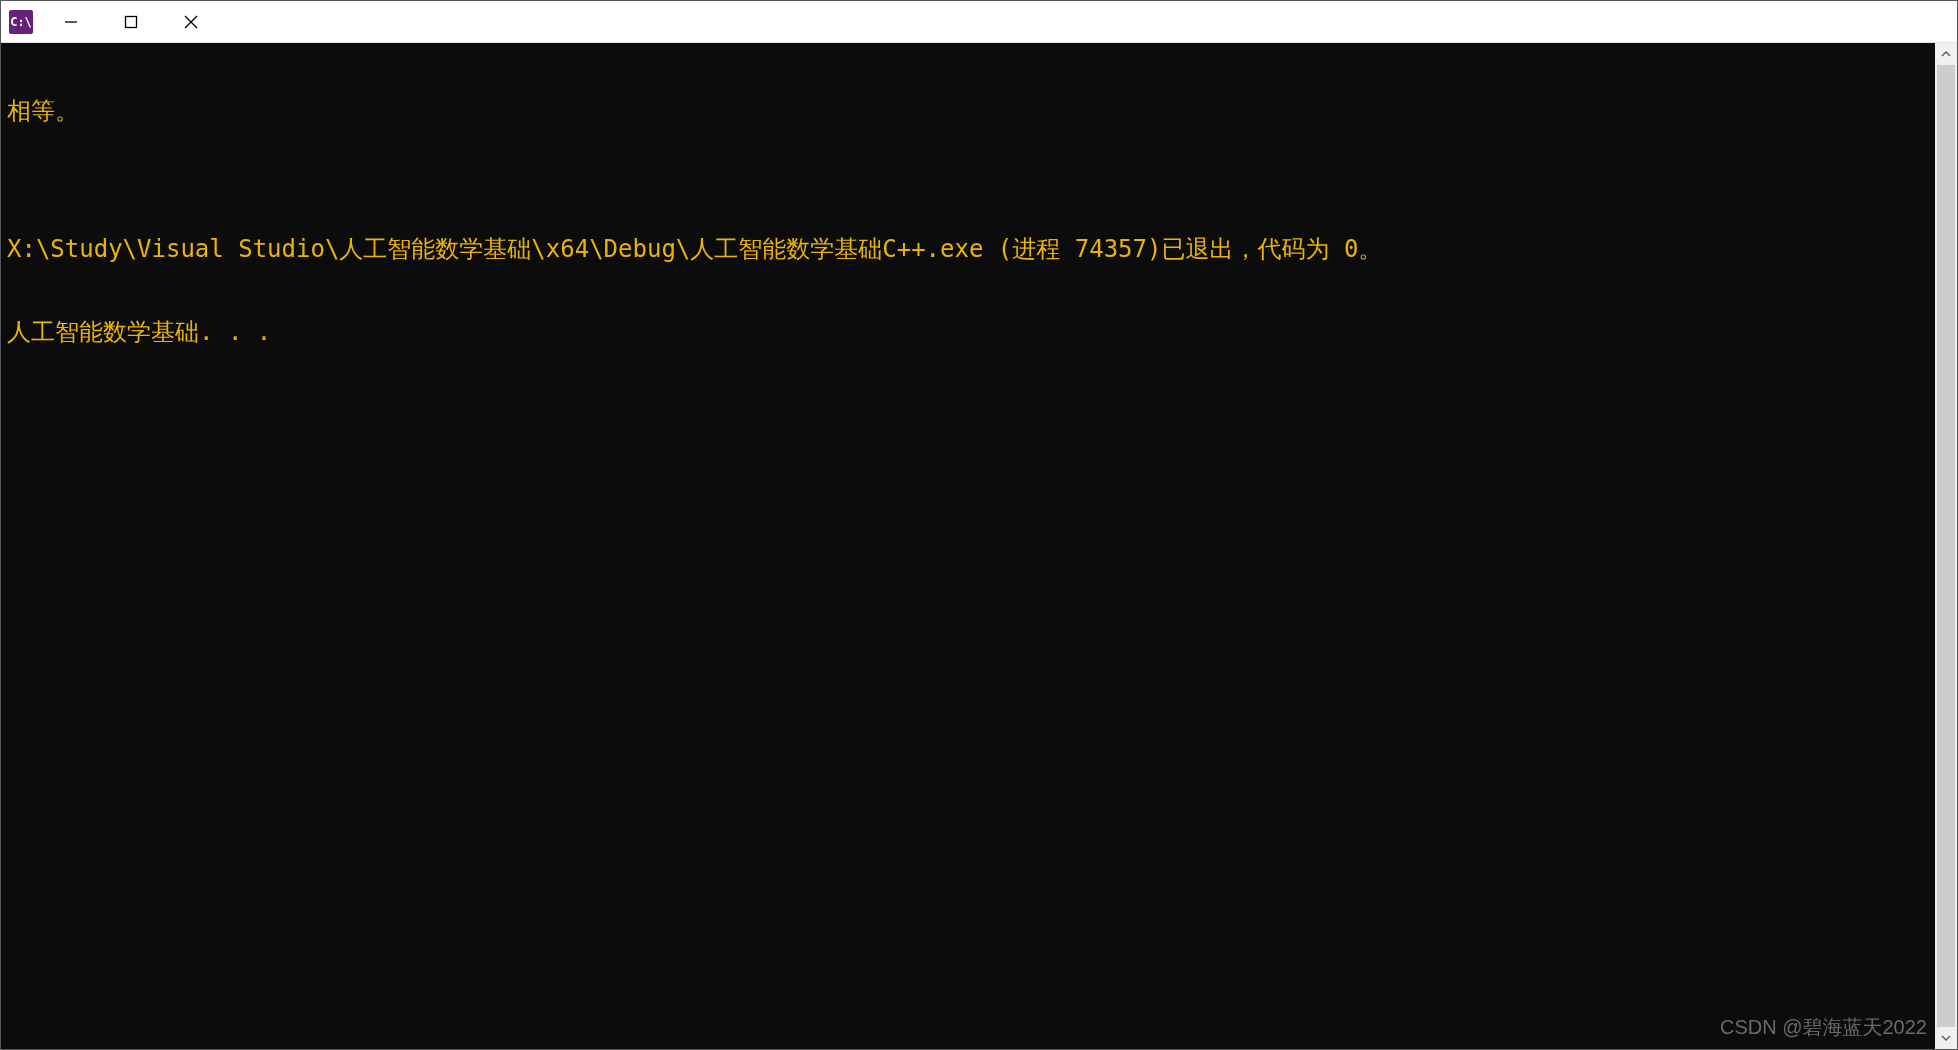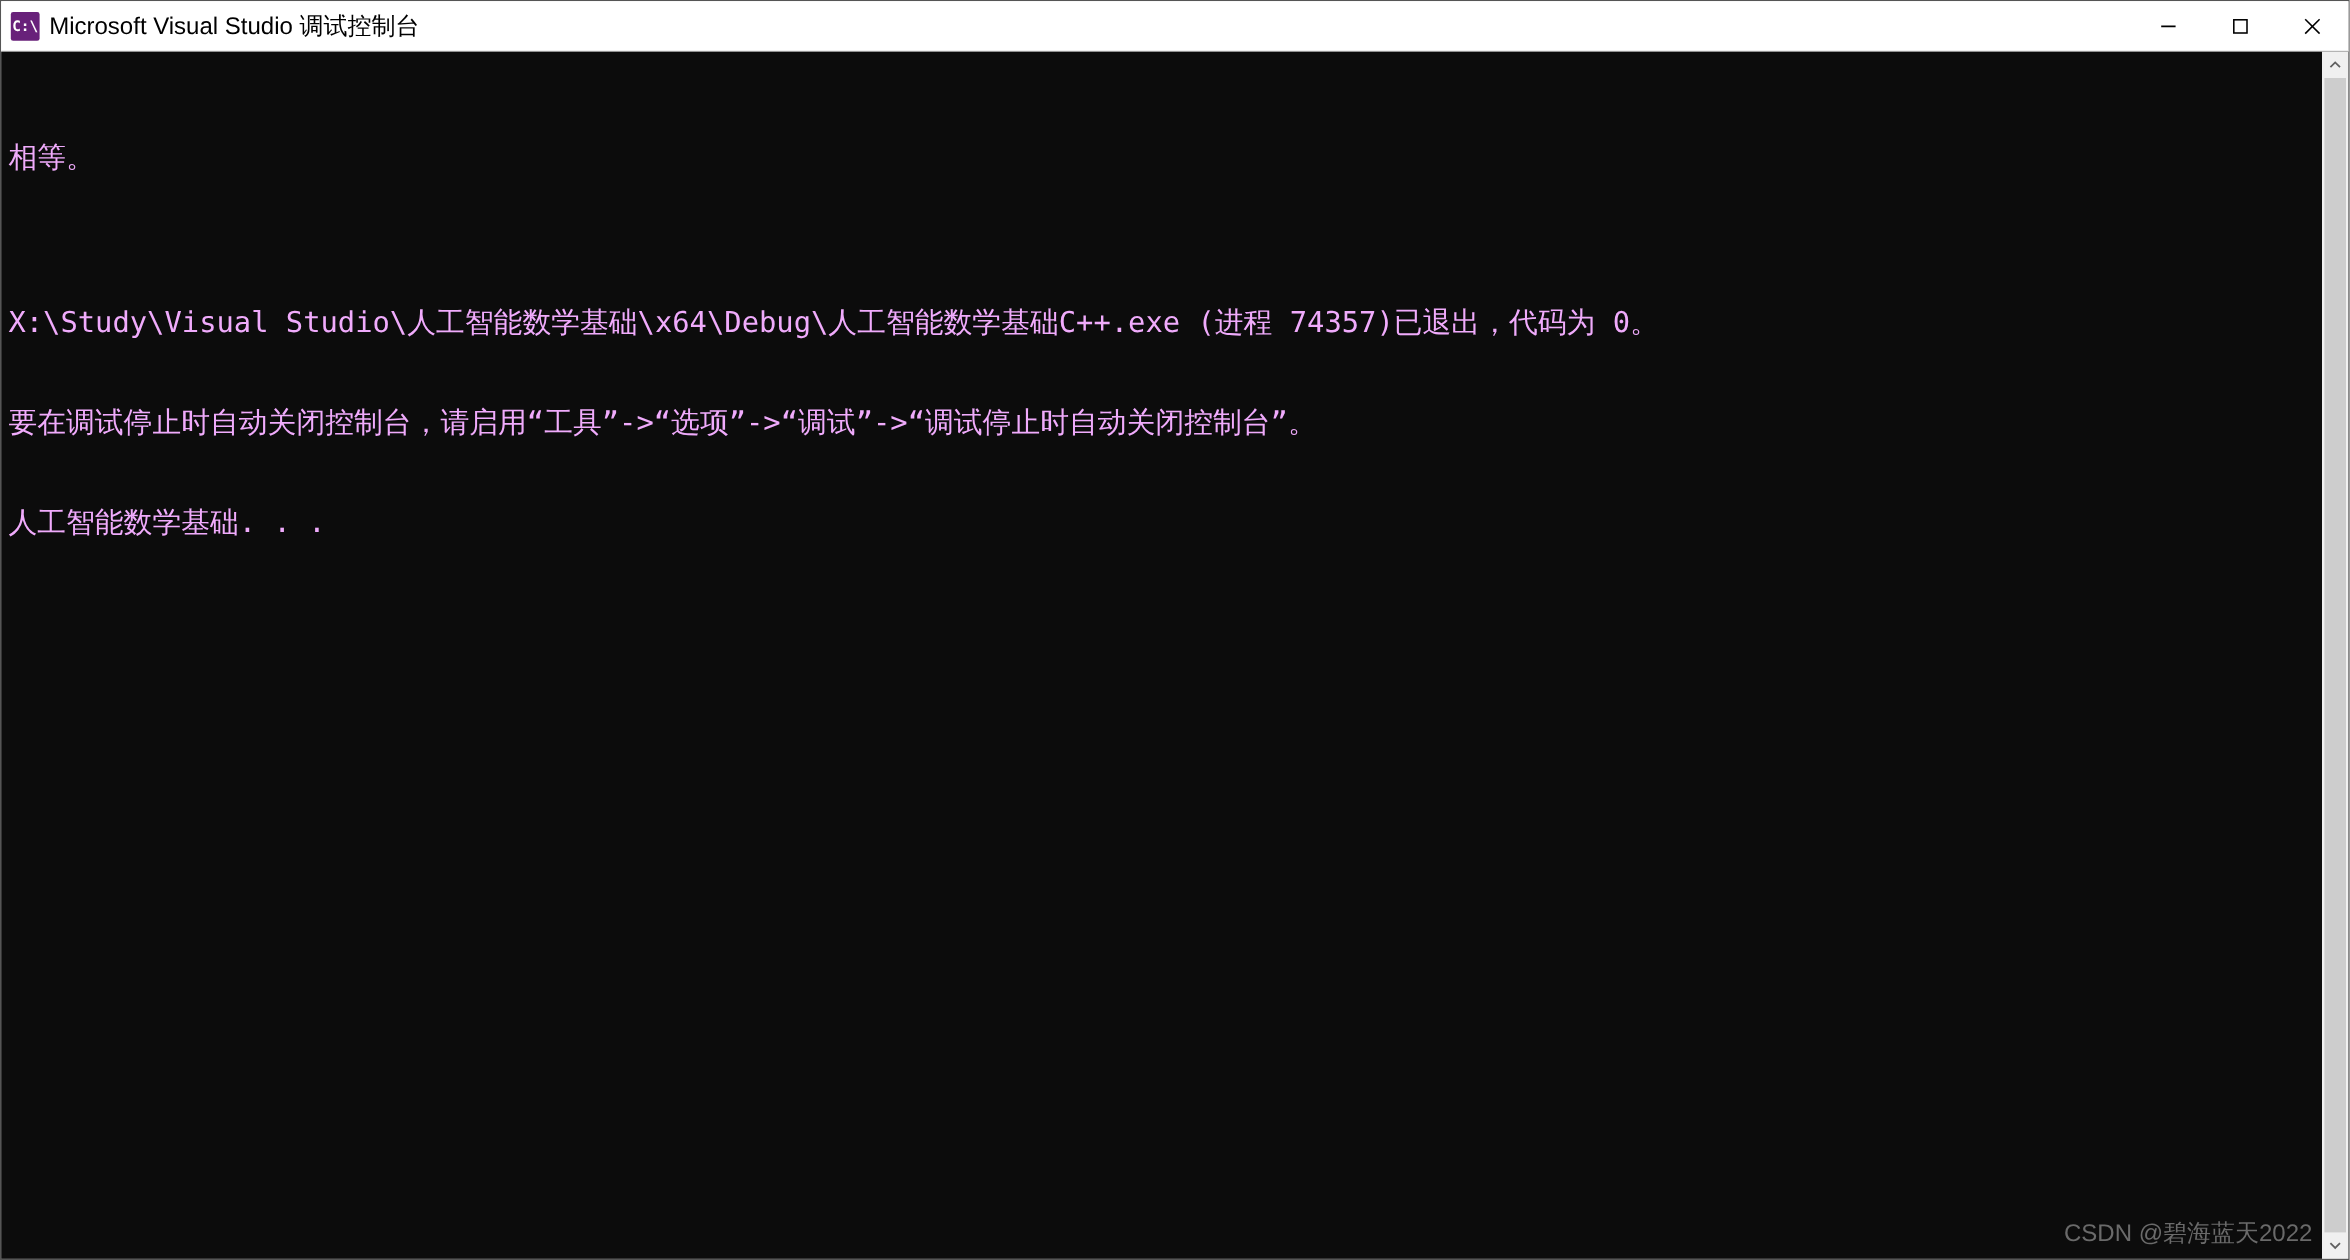--- a/index.html
+++ b/index.html
@@ -72,22 +72,22 @@
     }
     .console-area {
       flex: 1;
       background: #0c0c0c;
       display: flex;
       position: relative;
       overflow: hidden;
     }
     .console-content {
       flex: 1;
-      padding: 20px 6px;
-      color: #f0abfc;
+      padding: 0 6px;
+      color: #eab308;
       font-family: "NSimSun", "SimSun", Consolas, monospace;
       font-size: 24px;
       line-height: 1.15;
       white-space: pre-wrap;
       word-break: break-all;
       overflow: hidden;
     }
     .console-line {
       display: block;
     }
@@ -135,21 +135,20 @@
     }
   </style>
 </head>
 <body>
 
 <div class="window">
   <div class="titlebar">
     <div class="app-icon">
       <span class="app-icon-inner">C:\</span>
     </div>
-    <div class="title-text">Microsoft Visual Studio 调试控制台</div>
     <div class="window-controls">
       <div class="window-control">
         <svg viewBox="0 0 14 14">
             <line x1="1" y1="7" x2="13" y2="7" stroke="currentColor" stroke-width="1.3"></line>
           </svg>
       </div>
       <div class="window-control">
         <svg viewBox="0 0 14 14">
             <rect x="1.5" y="1.5" width="11" height="11" fill="none" stroke="currentColor" stroke-width="1.3"></rect>
           </svg>
@@ -161,21 +160,20 @@
           </svg>
       </div>
     </div>
   </div>
 
   <div class="console-area">
     <div class="console-content">
       <span class="console-line">相等。</span>
       <span class="console-line"></span>
       <span class="console-line">X:\Study\Visual Studio\人工智能数学基础\x64\Debug\人工智能数学基础C++.exe (进程 74357)已退出，代码为 0。</span>
-      <span class="console-line">要在调试停止时自动关闭控制台，请启用“工具”-&gt;“选项”-&gt;“调试”-&gt;“调试停止时自动关闭控制台”。</span>
       <span class="console-line">人工智能数学基础. . .</span>
     </div>
 
     <div class="scrollbar">
       <div class="scrollbar-btn">
         <svg viewBox="0 0 10 10">
             <polyline points="1,7 5,3 9,7" fill="none" stroke="currentColor" stroke-width="1.5"></polyline>
           </svg>
       </div>
       <div class="scrollbar-track">

